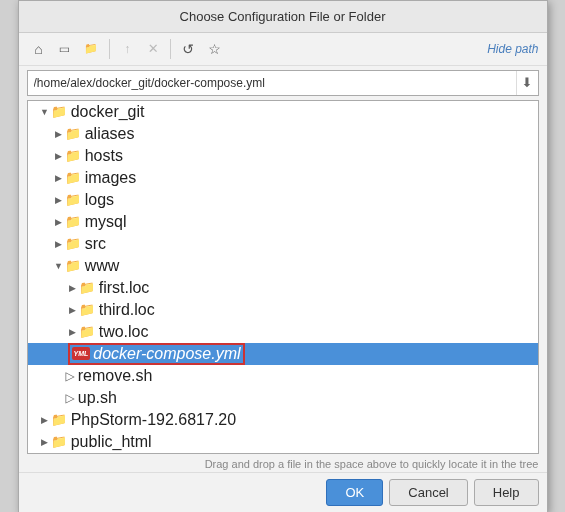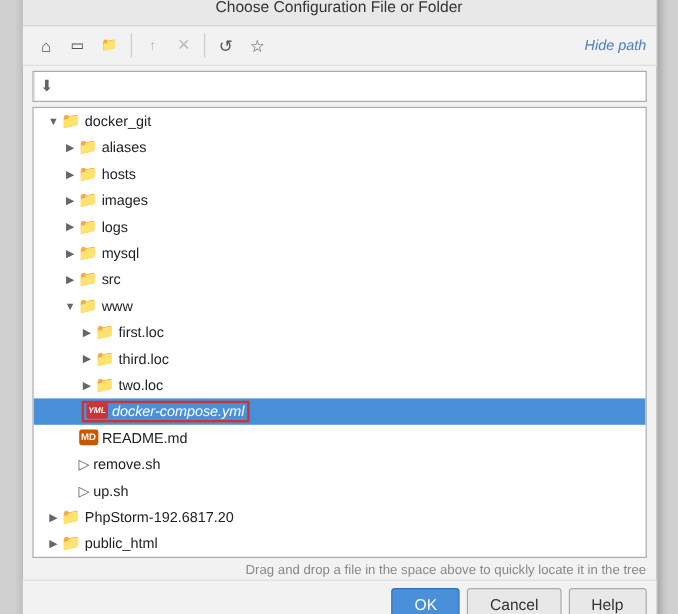--- a/index.html
+++ b/index.html
@@ -128,21 +128,21 @@
       color: #666;
       flex-shrink: 0;
     }
     .tree-item.selected .arrow { color: white; }
     .folder-icon {
       font-size: 13px;
       margin-right: 3px;
       flex-shrink: 0;
     }
     .item-label {
-      font-size: 12px;
+      font-size: 16px;
     }
     .file-badge {
       font-size: 8px;
       font-weight: bold;
       background: #cc3333;
       color: white;
       padding: 0 2px;
       border-radius: 2px;
       margin-right: 3px;
       line-height: 13px;
@@ -214,20 +214,21 @@
     <button class="toolbar-btn" title="Refresh">
       <span>↺</span>
     </button>
     <button class="toolbar-btn" title="Bookmark">
       <span>☆</span>
     </button>
     <a class="hide-path-link">Hide path</a>
   </div>
 
   <div class="path-bar">
+    <input class="path-input" type="text" value="/home/alex/docker_git/docker-compose.yml" style="">
     <div class="path-icon">⬇</div>
   </div>
 
   <div class="tree-area">
 
     <div class="tree-item">
       <span class="indent" style="width:10px;"></span>
       <span class="arrow">▼</span>
       <span class="folder-icon">📁</span>
       <span class="item-label">docker_git</span>
@@ -305,26 +306,20 @@
 
     <div class="tree-item selected">
       <span class="indent" style="width:24px;"></span>
       <span class="arrow" style="width:14px;"></span>
       <div class="selected-box">
         <span class="file-badge" style="background:#cc3333; font-size:7px;">YML</span>
         <span class="item-label">docker-compose.yml</span>
       </div>
     </div>
 
-    <div class="tree-item">
-      <span class="indent" style="width:24px;"></span>
-      <span class="arrow" style="width:14px;"></span>
-      <span class="file-badge md">MD</span>
-      <span class="item-label">README.md</span>
-    </div>
 
     <div class="tree-item">
       <span class="indent" style="width:24px;"></span>
       <span class="arrow" style="width:14px;"></span>
       <span style="margin-right:3px; color:#666; font-size:12px;">▷</span>
       <span class="item-label">remove.sh</span>
     </div>
 
     <div class="tree-item">
       <span class="indent" style="width:24px;"></span>

